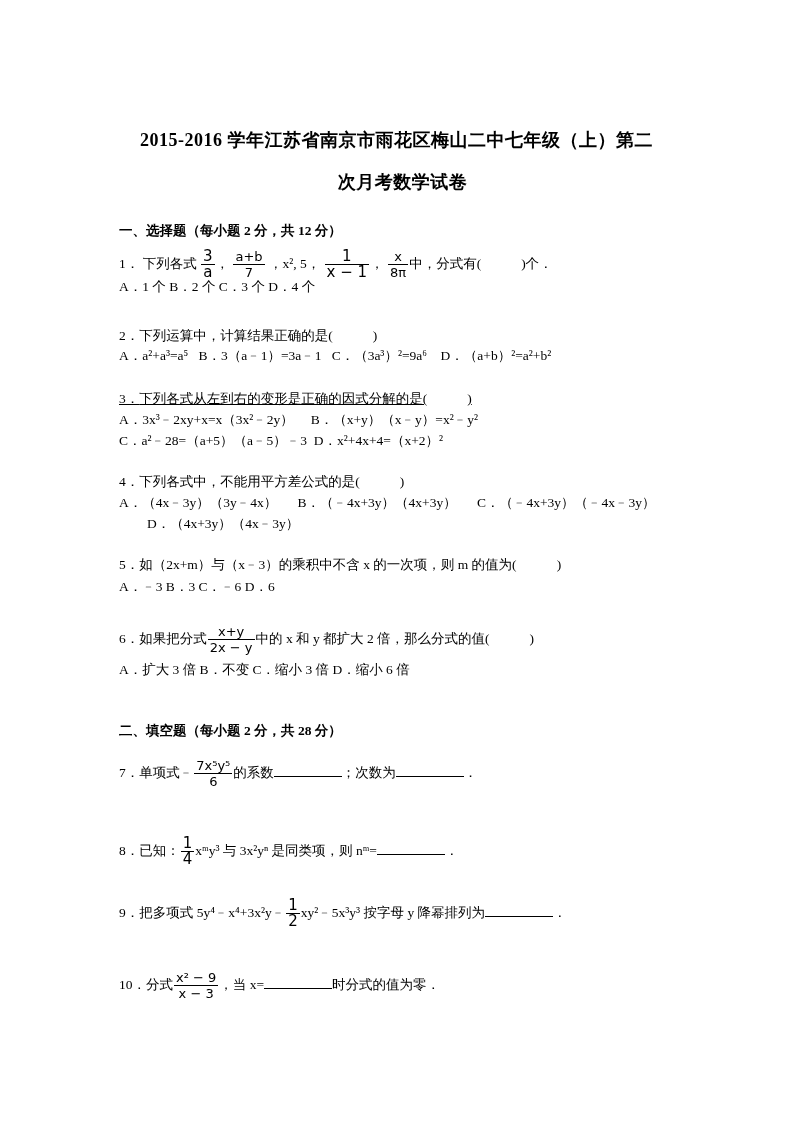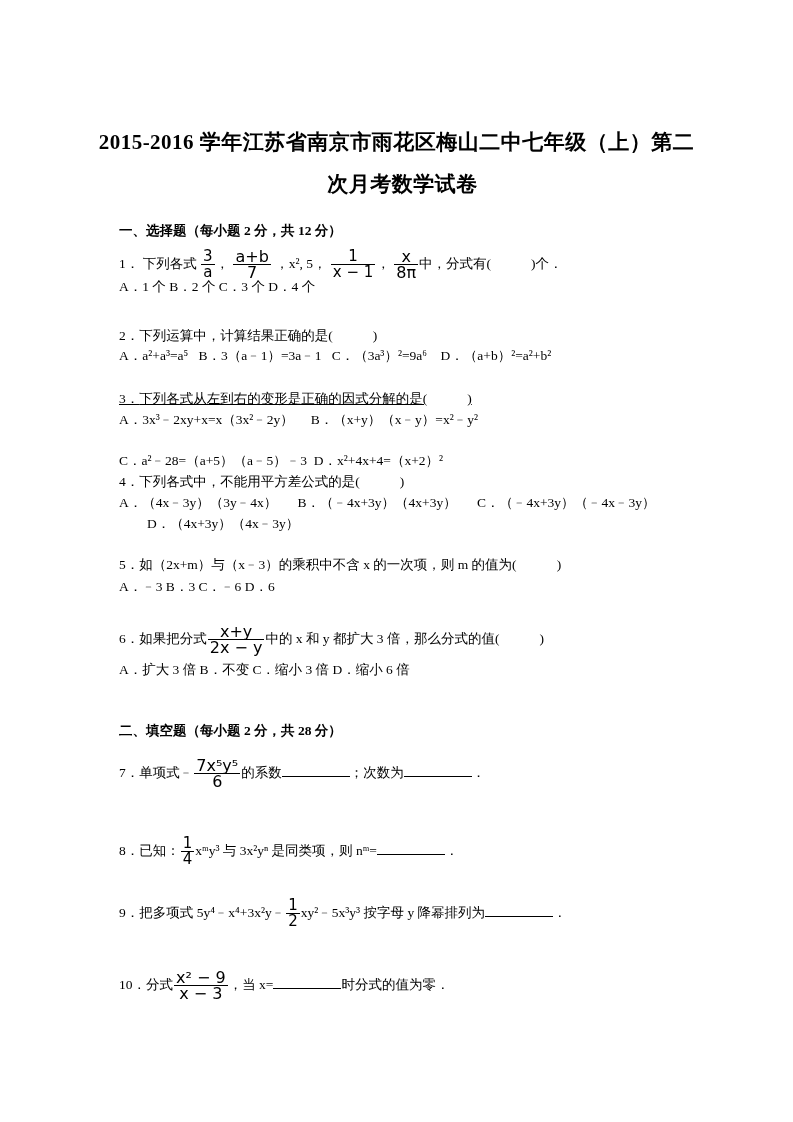--- a/index.html
+++ b/index.html
@@ -3,25 +3,25 @@
 <meta charset="utf-8">
 <style>
   html, body { margin: 0; padding: 0; background: #ffffff; }
   body {
     width: 793px; height: 1122px; position: relative; overflow: hidden;
     font-family: "Liberation Serif", "DejaVu Serif", serif;
     color: #000; font-size: 13.5px;
   }
   .title {
     position: absolute; left: 0; width: 793px; text-align: center;
-    font-weight: bold; font-size: 21px; letter-spacing: 0.5px;
+    font-weight: bold; font-size: 18px; letter-spacing: 0.5px;
   }
   .line { position: absolute; left: 119px; white-space: nowrap; line-height: 20px; }
   .section { font-weight: bold; }
-  .frac { display: inline-block; vertical-align: middle; text-align: center; margin: 0 1px; font-family: "DejaVu Sans", sans-serif; font-size: 16px; }
+  .frac { display: inline-block; vertical-align: middle; text-align: center; margin: 0 1px; font-family: "DejaVu Sans", sans-serif; font-size: 13px; }
   .frac .num { display: block; border-bottom: 1px solid #000; padding: 0 2px; line-height: 15px; }
   .frac .den { display: block; padding: 0 2px; line-height: 15px; }
   .frac.big { font-size: 15px; }
   .blank { display: inline-block; width: 68px; border-bottom: 1.5px solid #000; height: 14px; vertical-align: baseline; }
   .paren { display: inline-block; width: 40px; }
   .indent { padding-left: 28px; }
 </style>
 </head>
 <body>
 
@@ -51,21 +51,21 @@
   <span>D．（a+b）²=a²+b²</span>
 </div>
 
 <div class="line" style="top:389px;text-decoration:underline;">
   <span>3．</span><span>下列各式从左到右的变形是正确的因式分解的是(</span><span class="paren"></span><span>)</span>
 </div>
 <div class="line" style="top:410px;">
   <span>A．3x³﹣2xy+x=x（3x²﹣2y）</span>&nbsp;&nbsp;&nbsp;&nbsp;
   <span>B．（x+y）（x﹣y）=x²﹣y²</span>
 </div>
-<div class="line" style="top:431px;margin-top:20px;">
+<div class="line" style="top:431px;">
   <span>C．a²﹣28=（a+5）（a﹣5）﹣3</span>&nbsp;
   <span>D．x²+4x+4=（x+2）²</span>
 </div>
 
 <div class="line" style="top:472px;">
   <span>4．</span><span>下列各式中，不能用平方差公式的是(</span><span class="paren"></span><span>)</span>
 </div>
 <div class="line" style="top:493px;">
   <span>A．（4x﹣3y）（3y﹣4x）</span>&nbsp;&nbsp;&nbsp;&nbsp;&nbsp;
   <span>B．（﹣4x+3y）（4x+3y）</span>&nbsp;&nbsp;&nbsp;&nbsp;&nbsp;
@@ -74,21 +74,21 @@
 <div class="line indent" style="top:514px;">
   <span>D．（4x+3y）（4x﹣3y）</span>
 </div>
 
 <div class="line" style="top:555px;">
   <span>5．</span><span>如（2x+m）与（x﹣3）的乘积中不含 x 的一次项，则 m 的值为(</span><span class="paren"></span><span>)</span>
 </div>
 <div class="line" style="top:577px;">A．﹣3  B．3    C．﹣6  D．6</div>
 
 <div class="line" style="top:624px;">
-  <span>6．</span><span>如果把分式</span><span class="frac"><span class="num">x+y</span><span class="den">2x − y</span></span><span>中的 x 和 y 都扩大 3 倍，那么分式的值(</span><span class="paren"></span><span>)</span>
+  <span>6．</span><span>如果把分式</span><span class="frac"><span class="num">x+y</span><span class="den">2x − y</span></span><span>中的 x 和 y 都扩大 2 倍，那么分式的值(</span><span class="paren"></span><span>)</span>
 </div>
 <div class="line" style="top:660px;font-family:Liberation Serif, serif;">A．扩大 3 倍 B．不变 C．缩小 3 倍 D．缩小 6 倍</div>
 
 <div class="line section" style="top:721px;">二、填空题（每小题 2 分，共 28 分）</div>
 
 <div class="line" style="top:758px;">
   <span>7．</span><span>单项式﹣</span><span class="frac"><span class="num">7x⁵y⁵</span><span class="den">6</span></span><span>的系数</span><span class="blank"></span><span>；次数为</span><span class="blank"></span><span>．</span>
 </div>
 
 <div class="line" style="top:836px;">

